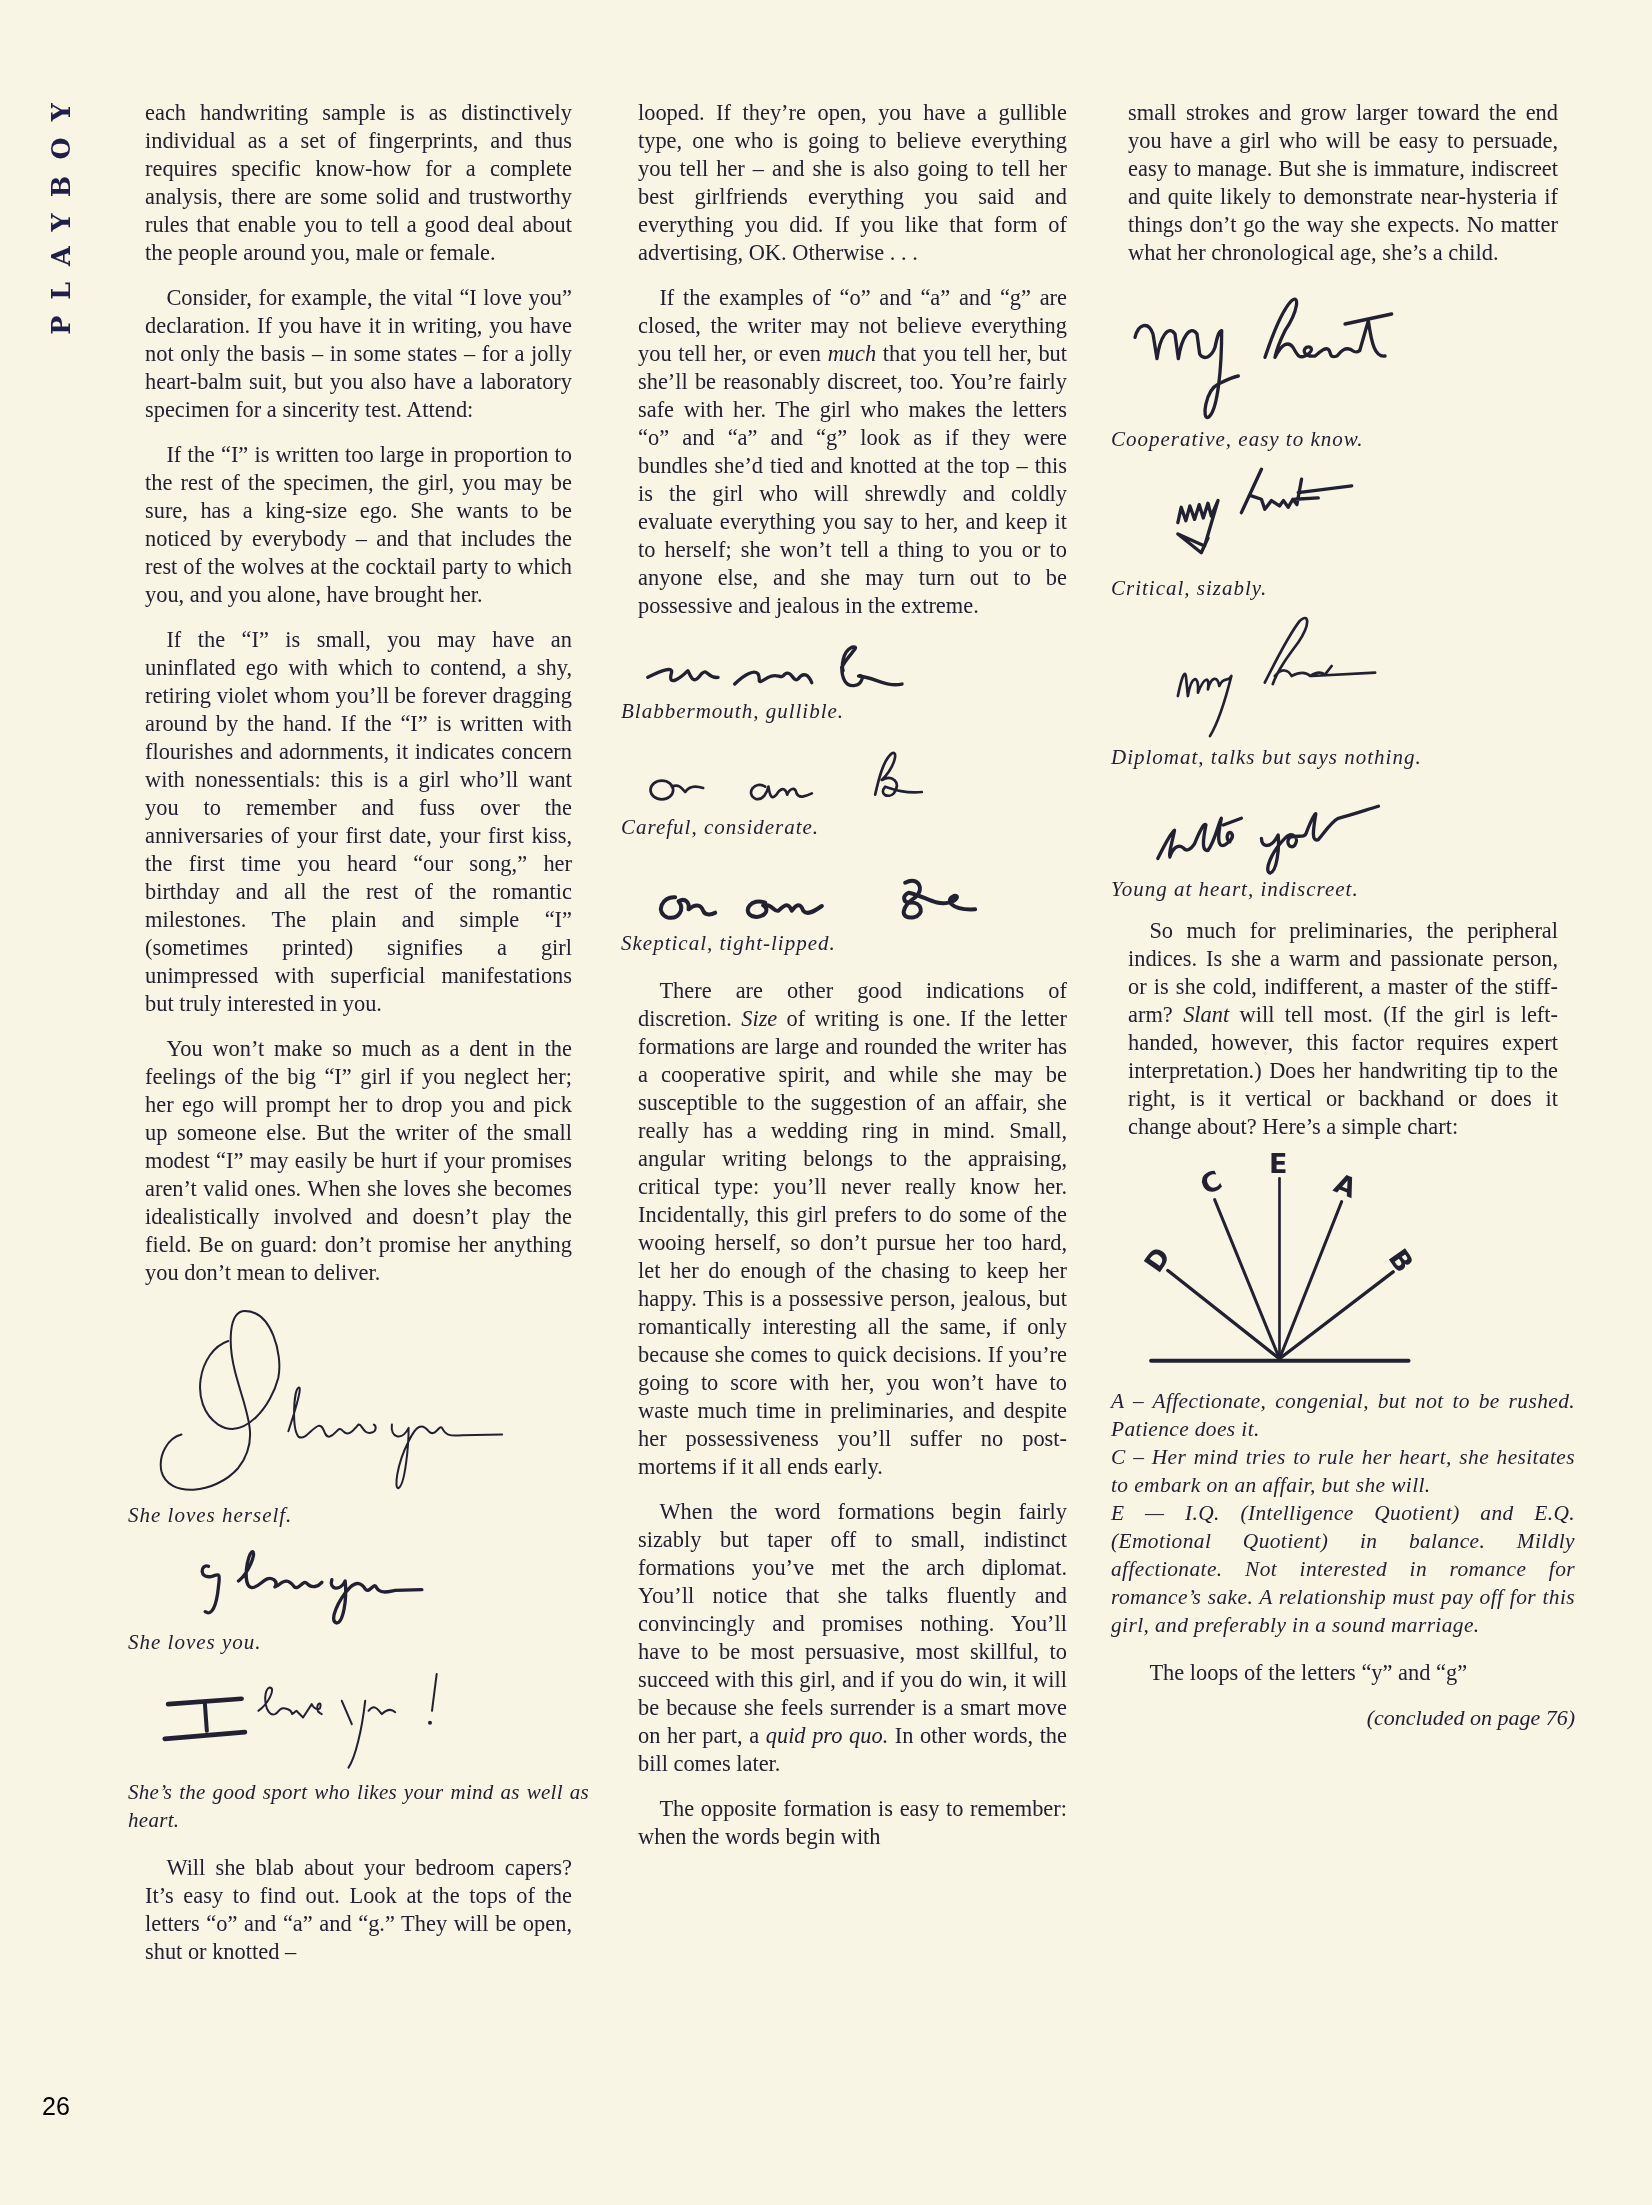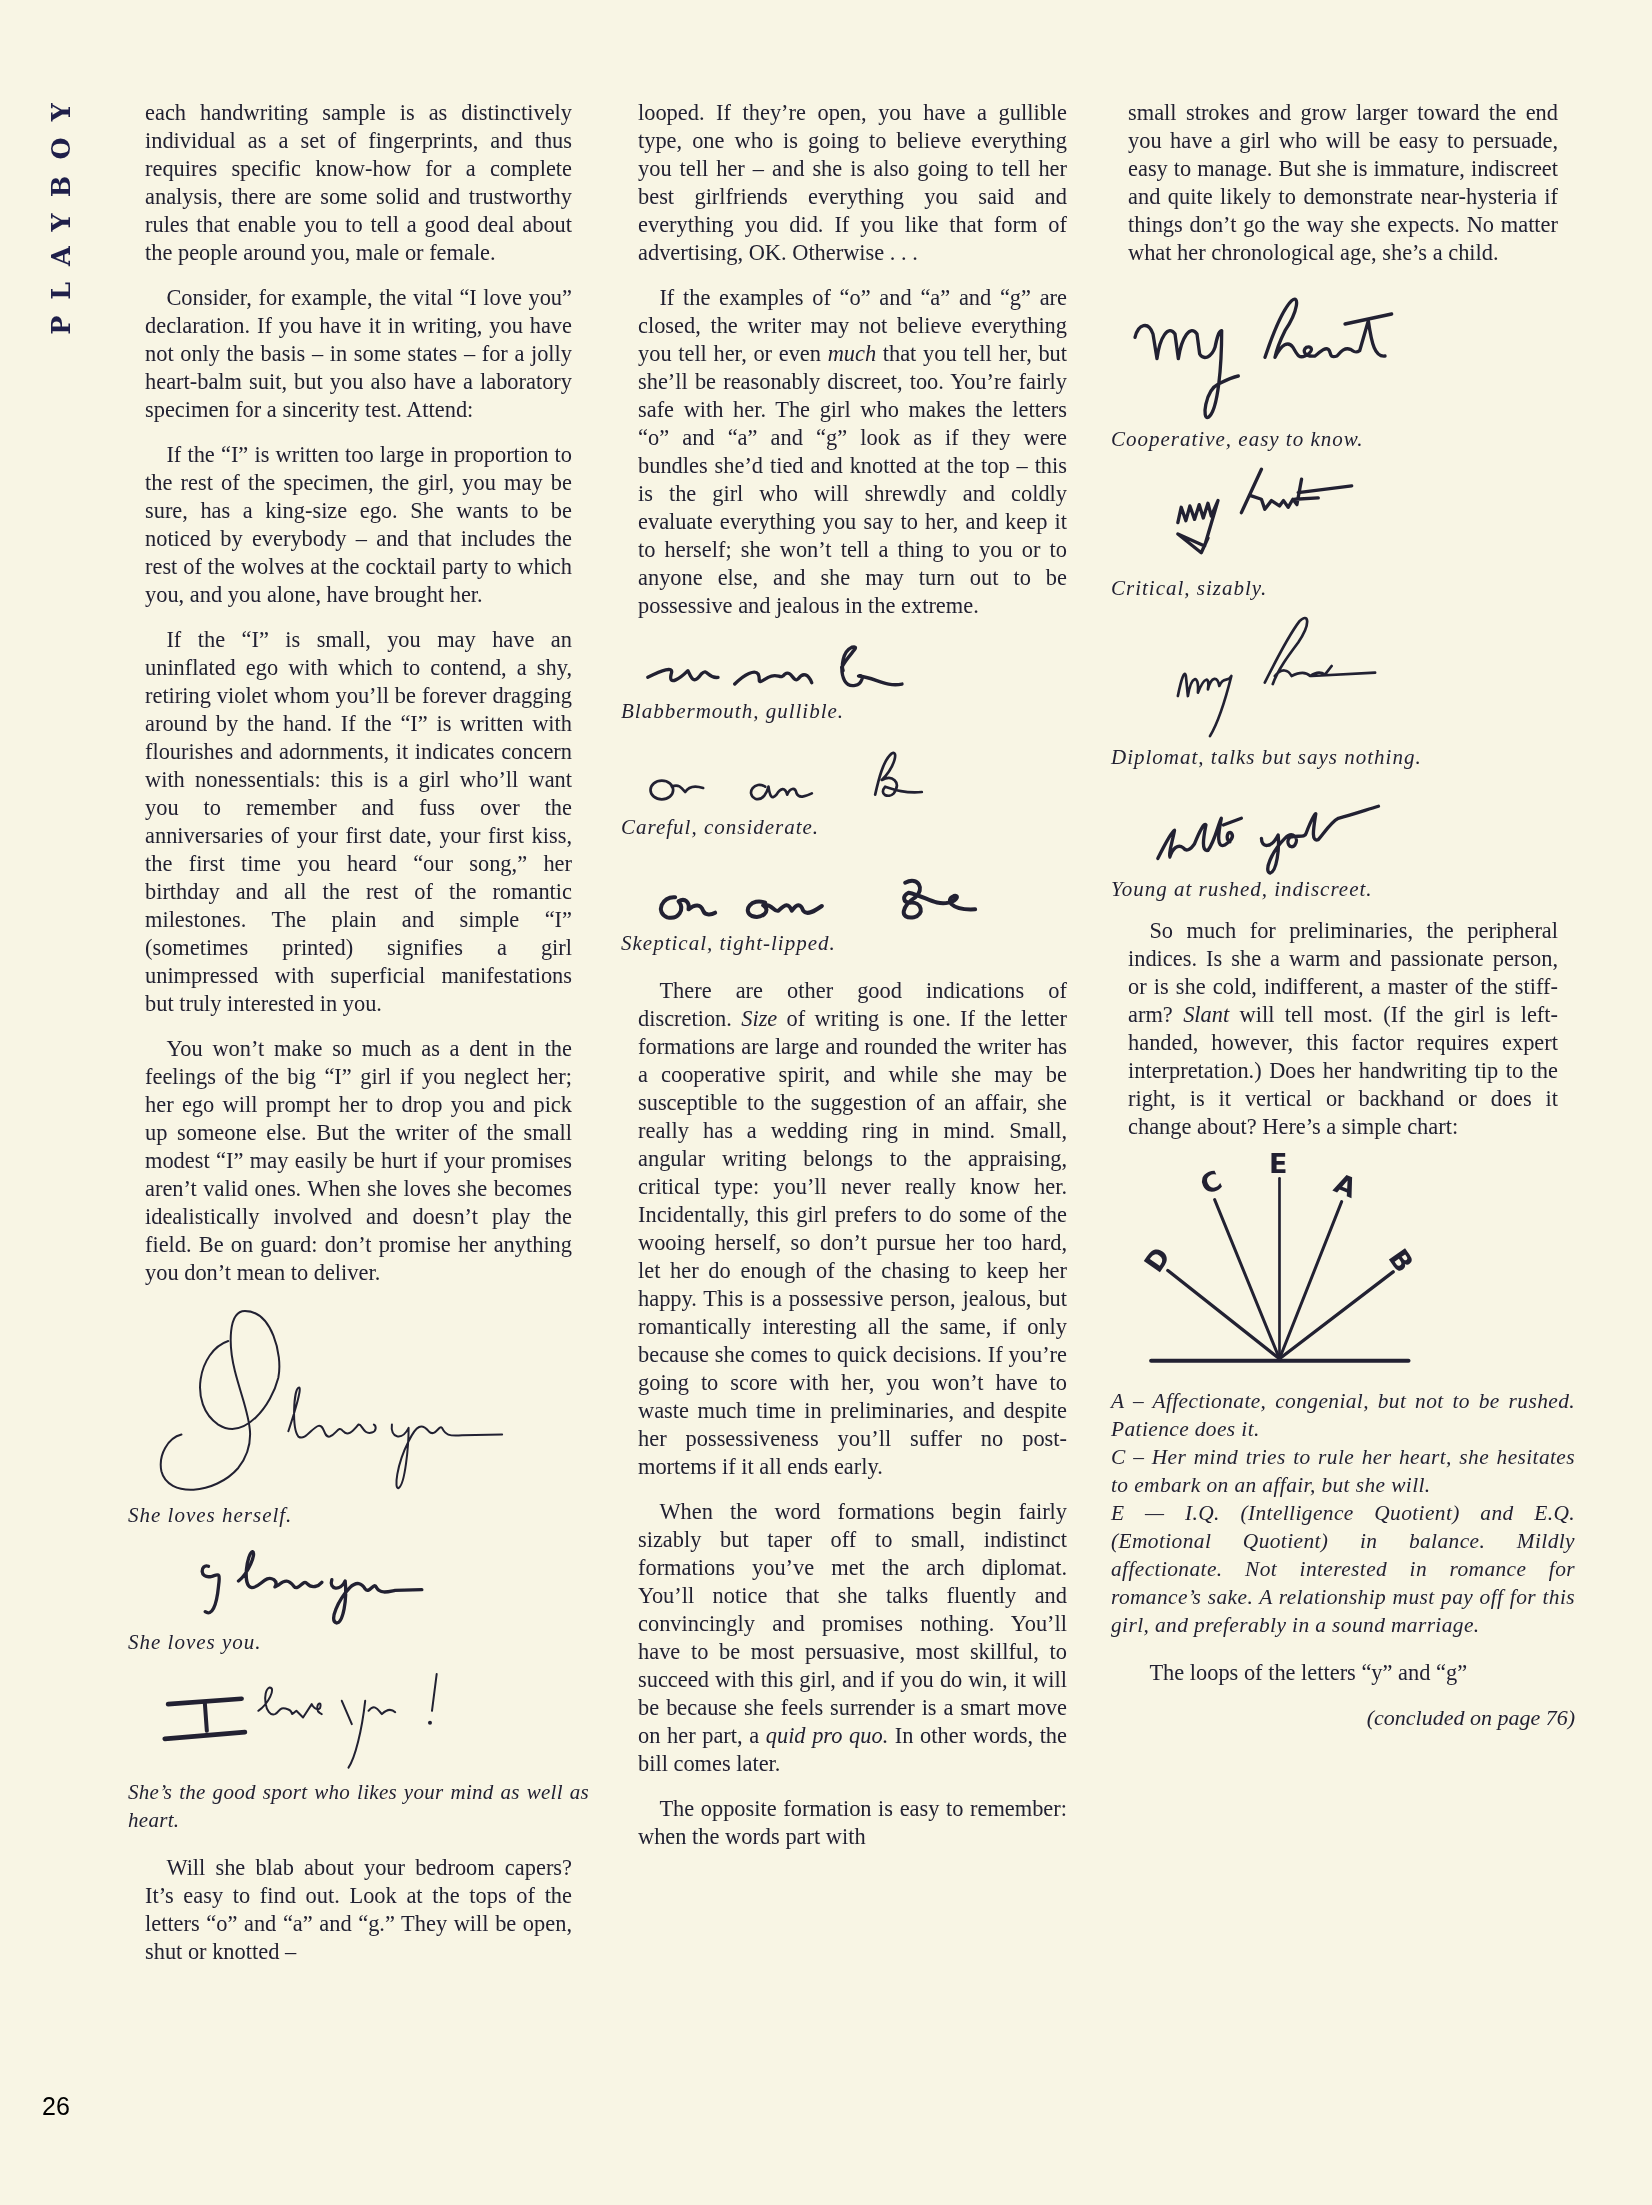--- a/index.html
+++ b/index.html
@@ -128,21 +128,21 @@
     <svg width="463" height="80" viewBox="0 0 692 120" fill="none" stroke="#222132" stroke-width="6" stroke-linecap="round" stroke-linejoin="round">
       <path d="M80 62 C 60 60, 50 85, 68 92 C 85 96, 95 80, 85 68 C 95 62, 102 70, 100 80 C 110 72, 118 72, 122 82 C 125 90, 135 88, 140 85"></path>
       <path d="M215 70 C 195 62, 180 82, 195 90 C 210 95, 225 82, 212 74 C 225 70, 228 85, 235 82 C 245 72, 250 70, 255 82 C 262 72, 268 70, 272 82 C 278 90, 290 82, 300 75"></path>
       <path d="M425 40 C 445 30, 455 50, 440 62 C 420 75, 415 95, 438 92 C 455 88, 450 68, 432 70 C 422 70, 420 60, 430 55 C 455 60, 470 75, 490 70 C 505 66, 505 58, 498 60 C 485 65, 492 82, 530 80"></path>
     </svg>
   </div>
   <p class="caption" style="margin-top:-6.7px;">Skeptical, tight-lipped.</p>
 
   <p class="body indent" style="margin-top:20px;"><span>There are other good indications of discretion. </span><em>Size</em><span> of writing is one. If the letter formations are large and rounded the writer has a cooperative spirit, and while she may be susceptible to the suggestion of an affair, she really has a wedding ring in mind. Small, angular writing belongs to the appraising, critical type: you’ll never really know her. Incidentally, this girl prefers to do some of the wooing herself, so don’t pursue her too hard, let her do enough of the chasing to keep her happy. This is a possessive person, jealous, but romantically interesting all the same, if only because she comes to quick decisions. If you’re going to score with her, you won’t have to waste much time in preliminaries, and despite her possessiveness you’ll suffer no post-mortems if it all ends early.</span></p>
   <p class="body indent"><span>When the word formations begin fairly sizably but taper off to small, indistinct formations you’ve met the arch diplomat. You’ll notice that she talks fluently and convincingly and promises nothing. You’ll have to be most persuasive, most skillful, to succeed with this girl, and if you do win, it will be because she feels surrender is a smart move on her part, a </span><em>quid pro quo.</em><span> In other words, the bill comes later.</span></p>
-  <p class="body indent">The opposite formation is easy to remember: when the words part with</p>
+  <p class="body indent">The opposite formation is easy to remember: when the words begin with</p>
 </div>
 
 <div class="col col-3">
   <p class="body">small strokes and grow larger toward the end you have a girl who will be easy to persuade, easy to manage. But she is immature, indiscreet and quite likely to demonstrate near-hysteria if things don’t go the way she expects. No matter what her chronological age, she’s a child.</p>
 
   <div class="sample" style="height:150px;margin-top:9.4px;">
     <svg width="464" height="150" viewBox="0 0 694 225" fill="none" stroke="#222132" stroke-width="5" stroke-linecap="round" stroke-linejoin="round">
       <path d="M35 80 C 40 60, 55 55, 62 75 L 68 112 C 72 80, 85 60, 95 75 L 100 112 C 105 80, 118 60, 128 75 L 132 105 C 138 115, 150 110, 155 95 C 158 80, 160 72, 165 70 C 165 120, 160 190, 145 200 C 135 205, 140 160, 160 150 C 170 145, 180 140, 190 138"></path>
       <path d="M230 110 C 240 80, 255 40, 270 25 C 282 15, 280 40, 260 70 C 255 80, 248 95, 245 110 C 255 90, 265 85, 272 95 C 278 105, 280 112, 290 108 C 305 100, 300 92, 292 95 C 285 100, 290 110, 305 108 C 315 100, 320 95, 325 98 C 330 102, 325 112, 338 108 C 345 100, 350 95, 358 98 C 362 100, 365 105, 372 100 L 385 55 C 390 90, 395 110, 410 108"></path>
       <path d="M350 60 L 420 45"></path>
@@ -165,21 +165,21 @@
     </svg>
   </div>
   <p class="caption" style="margin-top:-9.4px;">Diplomat, talks but says nothing.</p>
 
   <div class="sample" style="height:104px;margin-top:6.7px;">
     <svg width="464" height="104" viewBox="0 0 694 155" fill="none" stroke="#222132" stroke-width="5" stroke-linecap="round" stroke-linejoin="round">
       <path d="M70 120 C 80 100, 90 80, 95 78 C 92 95, 85 115, 88 118 C 92 105, 100 98, 108 104 C 112 110, 118 108, 125 98 C 132 80, 140 65, 142 70 C 138 90, 135 110, 145 108 C 155 95, 160 70, 165 60 C 160 85, 158 105, 170 100 C 178 95, 185 88, 180 82 C 175 78, 170 90, 178 95 M 168 70 L 195 60"></path>
       <path d="M225 90 C 225 105, 240 105, 250 85 C 252 105, 248 140, 238 142 C 228 140, 240 110, 260 90 C 272 78, 282 90, 275 100 C 268 108, 260 95, 268 88 C 280 85, 290 90, 292 82 C 300 60, 308 48, 306 55 C 302 80, 300 95, 310 92 C 320 80, 330 65, 340 60 C 360 55, 380 48, 400 42"></path>
     </svg>
   </div>
-  <p class="caption" style="margin-top:-6.7px;">Young at rushed, indiscreet.</p>
+  <p class="caption" style="margin-top:-6.7px;">Young at heart, indiscreet.</p>
 
   <p class="body indent" style="margin-top:13.4px;"><span>So much for preliminaries, the peripheral indices. Is she a warm and passionate person, or is she cold, indifferent, a master of the stiff-arm? </span><em>Slant</em><span> will tell most. (If the girl is left-handed, however, this factor requires expert interpretation.) Does her handwriting tip to the right, is it vertical or backhand or does it change about? Here’s a simple chart:</span></p>
 
   <div class="slant-chart" style="height:221px;margin-top:6.7px;">
     <svg width="464" height="221" viewBox="0 0 694 330" fill="none" stroke="#222132" stroke-linecap="round">
       <line x1="60" y1="303" x2="445" y2="303" stroke-width="6"></line>
       <line x1="252" y1="300" x2="252" y2="30" stroke-width="4"></line>
       <line x1="252" y1="300" x2="155" y2="62" stroke-width="4.5"></line>
       <line x1="252" y1="300" x2="345" y2="65" stroke-width="4.5"></line>
       <line x1="252" y1="300" x2="85" y2="168" stroke-width="5"></line>

